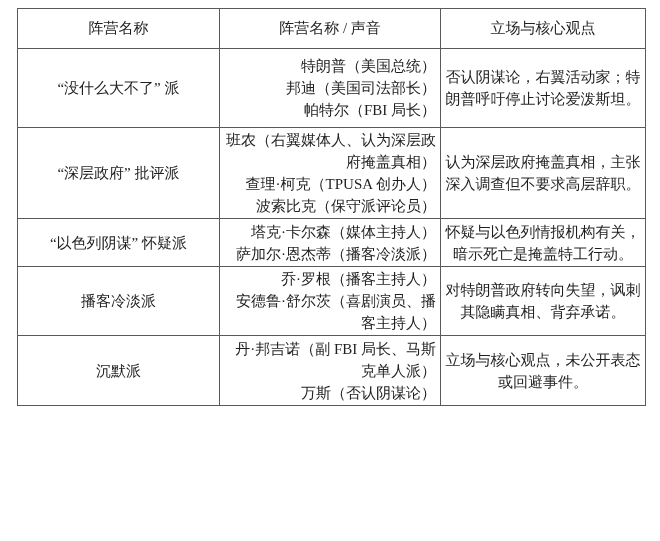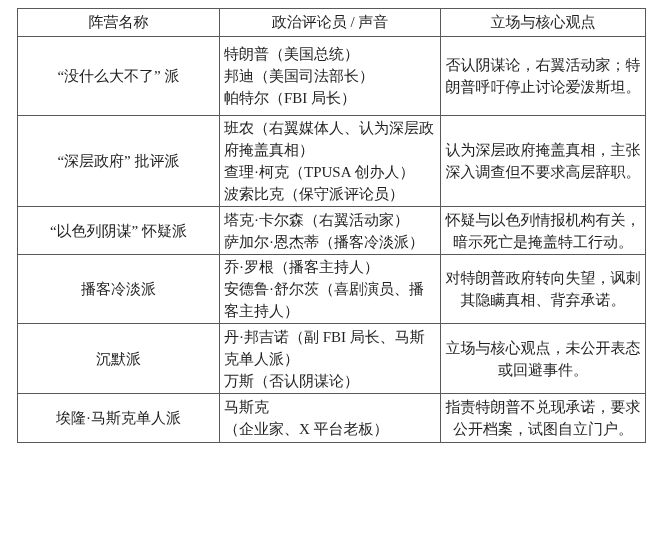--- a/index.html
+++ b/index.html
@@ -34,38 +34,38 @@
     vertical-align: middle;
     font-size: 15px;
     line-height: 22px;
     font-weight: normal;
     padding: 1px 4px;
     overflow: hidden;
   }
   table.camps thead th {
     height: 27px;
     line-height: 27px;
-    padding: 0 4px;
+    padding: 6px 4px;
   }
-  .person-line { text-align: left; }
+  .person-line { text-align: right; }
 </style>
 </head>
 <body>
 
 <div class="page">
   <table class="camps">
     <colgroup>
       <col style="width:202px">
       <col style="width:221px">
       <col style="width:205px">
     </colgroup>
     <thead>
       <tr>
         <th>阵营名称</th>
-        <th>政治评论员 / 声音</th>
+        <th>阵营名称 / 声音</th>
         <th>立场与核心观点</th>
       </tr>
     </thead>
     <tbody>
       <tr style="height:79px">
         <td>“没什么大不了” 派</td>
         <td>
           <div class="person-line">特朗普（美国总统）</div>
           <div class="person-line">邦迪（美国司法部长）</div>
           <div class="person-line">帕特尔（FBI 局长）</div>
@@ -77,44 +77,36 @@
         <td>
           <div class="person-line">班农（右翼媒体人、认为深层政府掩盖真相）</div>
           <div class="person-line">查理·柯克（TPUSA 创办人）</div>
           <div class="person-line">波索比克（保守派评论员）</div>
         </td>
         <td>认为深层政府掩盖真相，主张深入调查但不要求高层辞职。</td>
       </tr>
       <tr style="height:48px">
         <td>“以色列阴谋” 怀疑派</td>
         <td>
-          <div class="person-line">塔克·卡尔森（右翼活动家）</div>
+          <div class="person-line">塔克·卡尔森（媒体主持人）</div>
           <div class="person-line">萨加尔·恩杰蒂（播客冷淡派）</div>
         </td>
         <td>怀疑与以色列情报机构有关，暗示死亡是掩盖特工行动。</td>
       </tr>
       <tr style="height:67px">
         <td>播客冷淡派</td>
         <td>
           <div class="person-line">乔·罗根（播客主持人）</div>
           <div class="person-line">安德鲁·舒尔茨（喜剧演员、播客主持人）</div>
         </td>
         <td>对特朗普政府转向失望，讽刺其隐瞒真相、背弃承诺。</td>
       </tr>
       <tr style="height:70px">
         <td>沉默派</td>
         <td>
           <div class="person-line">丹·邦吉诺（副 FBI 局长、马斯克单人派）</div>
           <div class="person-line">万斯（否认阴谋论）</div>
         </td>
         <td>立场与核心观点，未公开表态或回避事件。</td>
       </tr>
-      <tr style="height:49px">
-        <td>埃隆·马斯克单人派</td>
-        <td>
-          <div class="person-line">马斯克</div>
-          <div class="person-line">（企业家、X 平台老板）</div>
-        </td>
-        <td>指责特朗普不兑现承诺，要求公开档案，试图自立门户。</td>
-      </tr>
     </tbody>
   </table>
 </div>
 
 </body></html>

